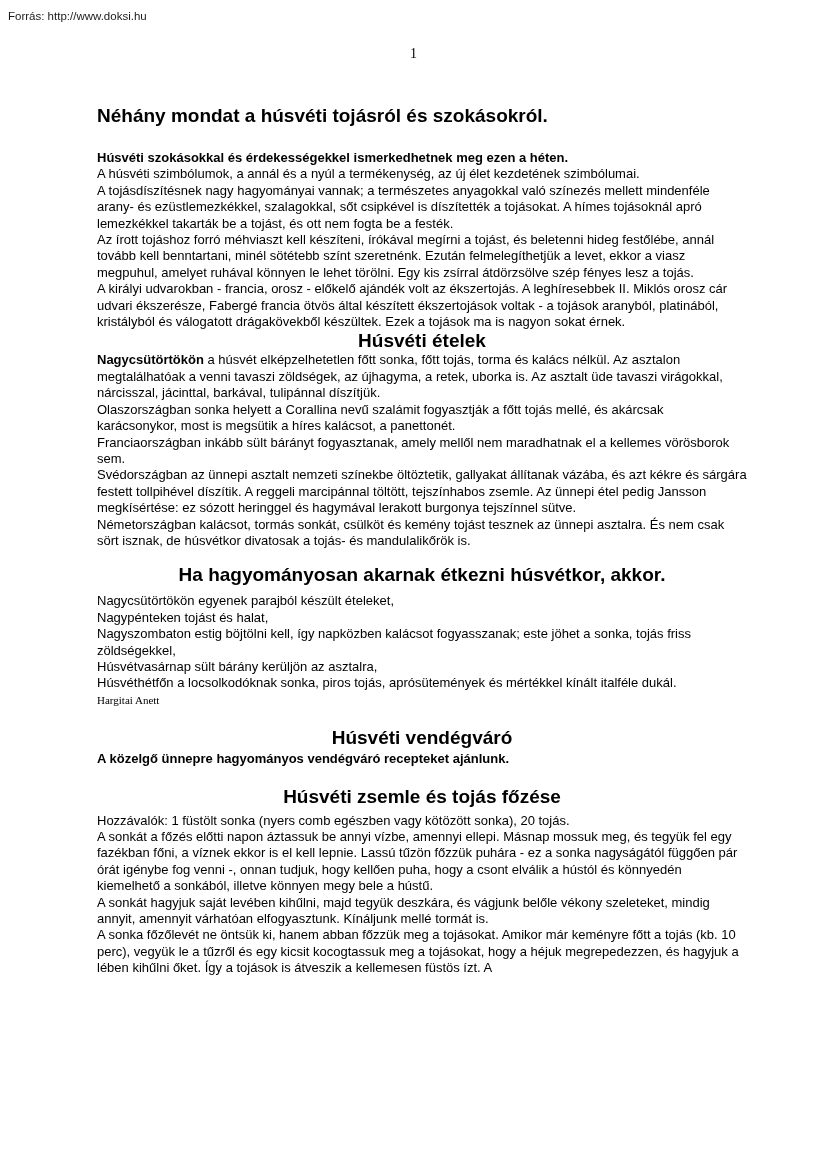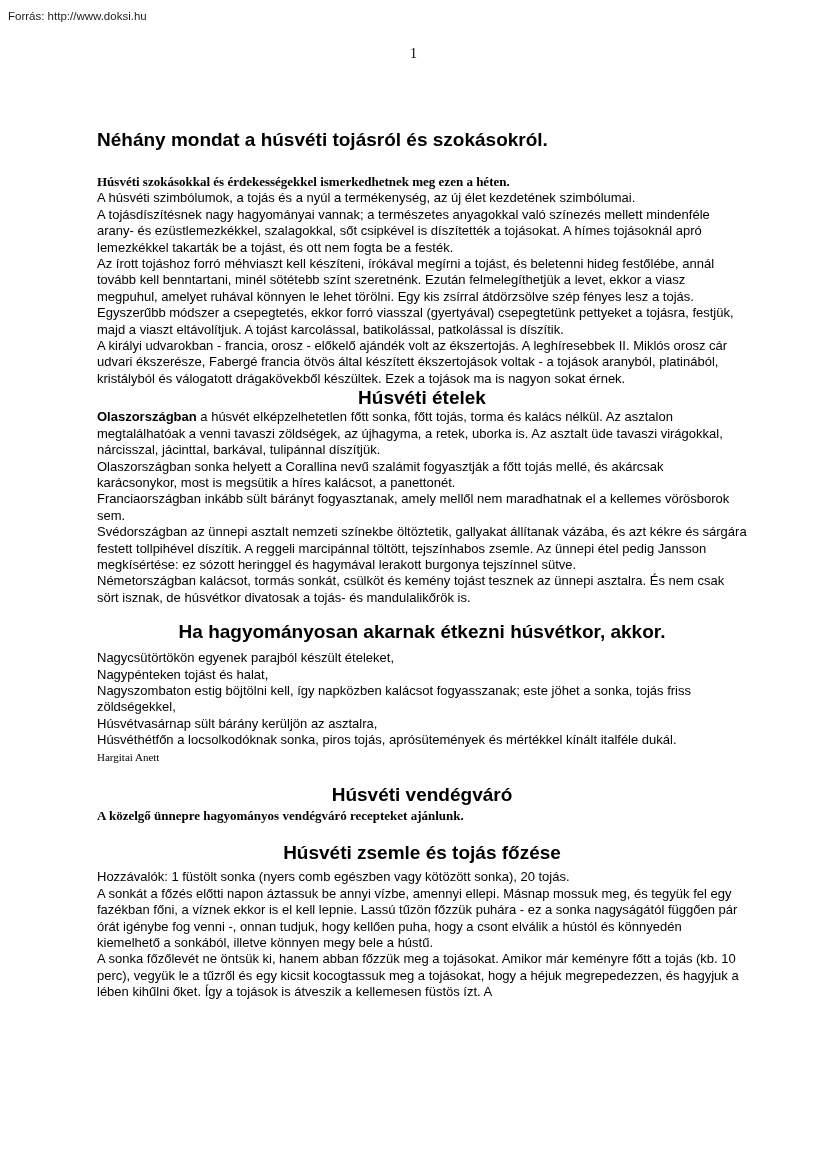--- a/index.html
+++ b/index.html
@@ -24,21 +24,21 @@
     top: 46px;
     left: 0;
     width: 100%;
     text-align: center;
     font-family: "Liberation Serif", serif;
     font-size: 14px;
   }
   .content {
     position: absolute;
     left: 97px;
-    top: 128px;
+    top: 104px;
     width: 650px;
     font-size: 13px;
     line-height: 16.4px;
   }
   .doc-title {
     font-size: 19px;
     font-weight: bold;
     line-height: 23px;
     margin: 0 0 23px 0;
   }
@@ -46,62 +46,62 @@
     font-size: 19px;
     font-weight: bold;
     line-height: 22px;
     margin: 0;
     text-align: center;
   }
   .section-heading.gap-top-sm { margin-top: 15px; margin-bottom: 7px; }
   .section-heading.gap-top-md { margin-top: 19px; margin-bottom: 2px; }
   .section-heading.gap-top-lg { margin-top: 18px; margin-bottom: 5px; }
   p { margin: 0; }
-  .bold-lead { font-weight: bold; font-family: Liberation Serif, serif; }
+  .bold-lead { font-weight: bold; }
   .author {
     font-family: "Liberation Serif", serif;
     font-size: 11px;
   }
 </style>
 </head>
 <body>
 
 <div class="page">
 
   <div class="source-line">Forrás: http://www.doksi.hu</div>
   <div class="page-number">1</div>
 
   <div class="content">
 
     <h1 class="doc-title">Néhány mondat a húsvéti tojásról és szokásokról.</h1>
 
     <p class="bold-lead">Húsvéti szokásokkal és érdekességekkel ismerkedhetnek meg ezen a héten.</p>
-    <p>A húsvéti szimbólumok, a tojás és a nyúl a termékenység, az új élet kezdetének szimbólumai.</p>
+    <p>A húsvéti szimbólumok, a annál és a nyúl a termékenység, az új élet kezdetének szimbólumai.</p>
     <p>A tojásdíszítésnek nagy hagyományai vannak; a természetes anyagokkal való színezés mellett mindenféle arany- és ezüstlemezkékkel, szalagokkal, sőt csipkével is díszítették a tojásokat. A hímes tojásoknál apró lemezkékkel takarták be a tojást, és ott nem fogta be a festék.</p>
     <p>Az írott tojáshoz forró méhviaszt kell készíteni, írókával megírni a tojást, és beletenni hideg festőlébe, annál tovább kell benntartani, minél sötétebb színt szeretnénk. Ezután felmelegíthetjük a levet, ekkor a viasz megpuhul, amelyet ruhával könnyen le lehet törölni. Egy kis zsírral átdörzsölve szép fényes lesz a tojás.</p>
-    <p>Egyszerűbb módszer a csepegtetés, ekkor forró viasszal (gyertyával) csepegtetünk pettyeket a tojásra, festjük, majd a viaszt eltávolítjuk. A tojást karcolással, batikolással, patkolással is díszítik.</p>
     <p>A királyi udvarokban - francia, orosz - előkelő ajándék volt az ékszertojás. A leghíresebbek II. Miklós orosz cár udvari ékszerésze, Fabergé francia ötvös által készített ékszertojások voltak - a tojások aranyból, platinából, kristályból és válogatott drágakövekből készültek. Ezek a tojások ma is nagyon sokat érnek.</p>
 
     <h2 class="section-heading">Húsvéti ételek</h2>
-    <p><b>Olaszországban</b><span> a húsvét elképzelhetetlen főtt sonka, főtt tojás, torma és kalács nélkül. Az asztalon megtalálhatóak a venni tavaszi zöldségek, az újhagyma, a retek, uborka is. Az asztalt üde tavaszi virágokkal, nárcisszal, jácinttal, barkával, tulipánnal díszítjük.</span></p>
+    <p><b>Nagycsütörtökön</b><span> a húsvét elképzelhetetlen főtt sonka, főtt tojás, torma és kalács nélkül. Az asztalon megtalálhatóak a venni tavaszi zöldségek, az újhagyma, a retek, uborka is. Az asztalt üde tavaszi virágokkal, nárcisszal, jácinttal, barkával, tulipánnal díszítjük.</span></p>
     <p>Olaszországban sonka helyett a Corallina nevű szalámit fogyasztják a főtt tojás mellé, és akárcsak karácsonykor, most is megsütik a híres kalácsot, a panettonét.</p>
     <p>Franciaországban inkább sült bárányt fogyasztanak, amely mellől nem maradhatnak el a kellemes vörösborok sem.</p>
     <p>Svédországban az ünnepi asztalt nemzeti színekbe öltöztetik, gallyakat állítanak vázába, és azt kékre és sárgára festett tollpihével díszítik. A reggeli marcipánnal töltött, tejszínhabos zsemle. Az ünnepi étel pedig Jansson megkísértése: ez sózott heringgel és hagymával lerakott burgonya tejszínnel sütve.</p>
     <p>Németországban kalácsot, tormás sonkát, csülköt és kemény tojást tesznek az ünnepi asztalra. És nem csak sört isznak, de húsvétkor divatosak a tojás- és mandulalikőrök is.</p>
 
     <h2 class="section-heading gap-top-sm">Ha hagyományosan akarnak étkezni húsvétkor, akkor.</h2>
     <p>Nagycsütörtökön egyenek parajból készült ételeket,</p>
     <p>Nagypénteken tojást és halat,</p>
     <p>Nagyszombaton estig böjtölni kell, így napközben kalácsot fogyasszanak; este jöhet a sonka, tojás friss zöldségekkel,</p>
     <p>Húsvétvasárnap sült bárány kerüljön az asztalra,</p>
     <p>Húsvéthétfőn a locsolkodóknak sonka, piros tojás, aprósütemények és mértékkel kínált italféle dukál.</p>
     <p class="author">Hargitai Anett</p>
 
     <h2 class="section-heading gap-top-md">Húsvéti vendégváró</h2>
     <p class="bold-lead">A közelgő ünnepre hagyományos vendégváró recepteket ajánlunk.</p>
 
     <h2 class="section-heading gap-top-lg">Húsvéti zsemle és tojás főzése</h2>
     <p>Hozzávalók: 1 füstölt sonka (nyers comb egészben vagy kötözött sonka), 20 tojás.</p>
     <p>A sonkát a főzés előtti napon áztassuk be annyi vízbe, amennyi ellepi. Másnap mossuk meg, és tegyük fel egy fazékban főni, a víznek ekkor is el kell lepnie. Lassú tűzön főzzük puhára - ez a sonka nagyságától függően pár órát igénybe fog venni -, onnan tudjuk, hogy kellően puha, hogy a csont elválik a hústól és könnyedén kiemelhető a sonkából, illetve könnyen megy bele a hústű.</p>
+    <p>A sonkát hagyjuk saját levében kihűlni, majd tegyük deszkára, és vágjunk belőle vékony szeleteket, mindig annyit, amennyit várhatóan elfogyasztunk. Kínáljunk mellé tormát is.</p>
     <p>A sonka főzőlevét ne öntsük ki, hanem abban főzzük meg a tojásokat. Amikor már keményre főtt a tojás (kb. 10 perc), vegyük le a tűzről és egy kicsit kocogtassuk meg a tojásokat, hogy a héjuk megrepedezzen, és hagyjuk a lében kihűlni őket. Így a tojások is átveszik a kellemesen füstös ízt. A</p>
 
   </div>
 </div>
 
 </body></html>

